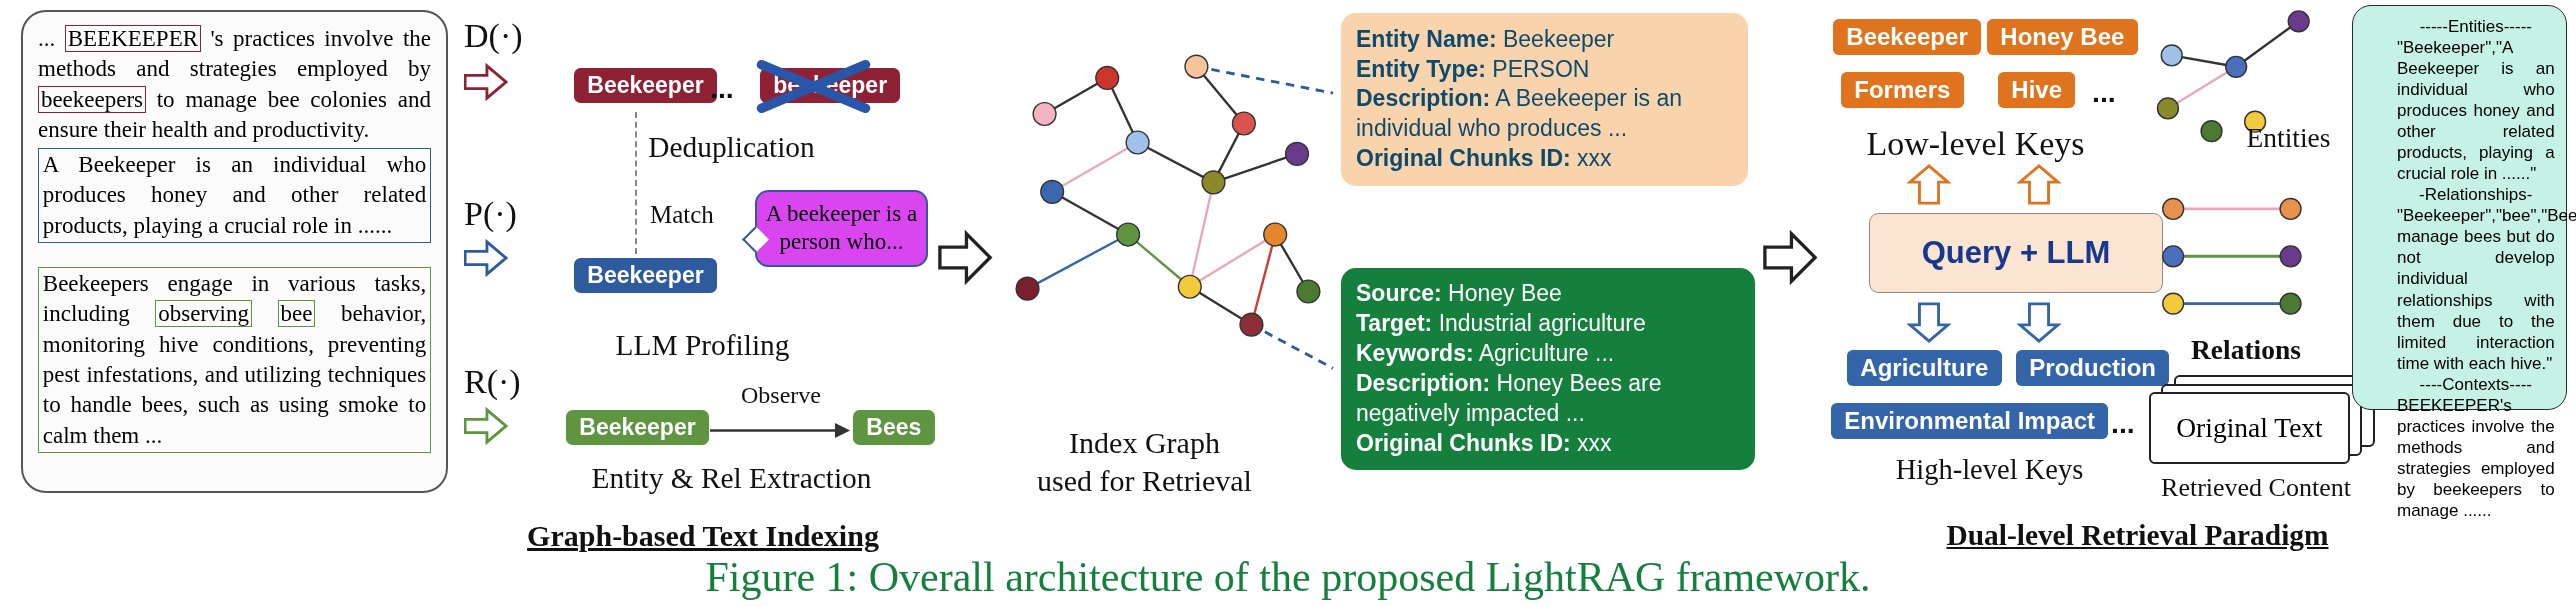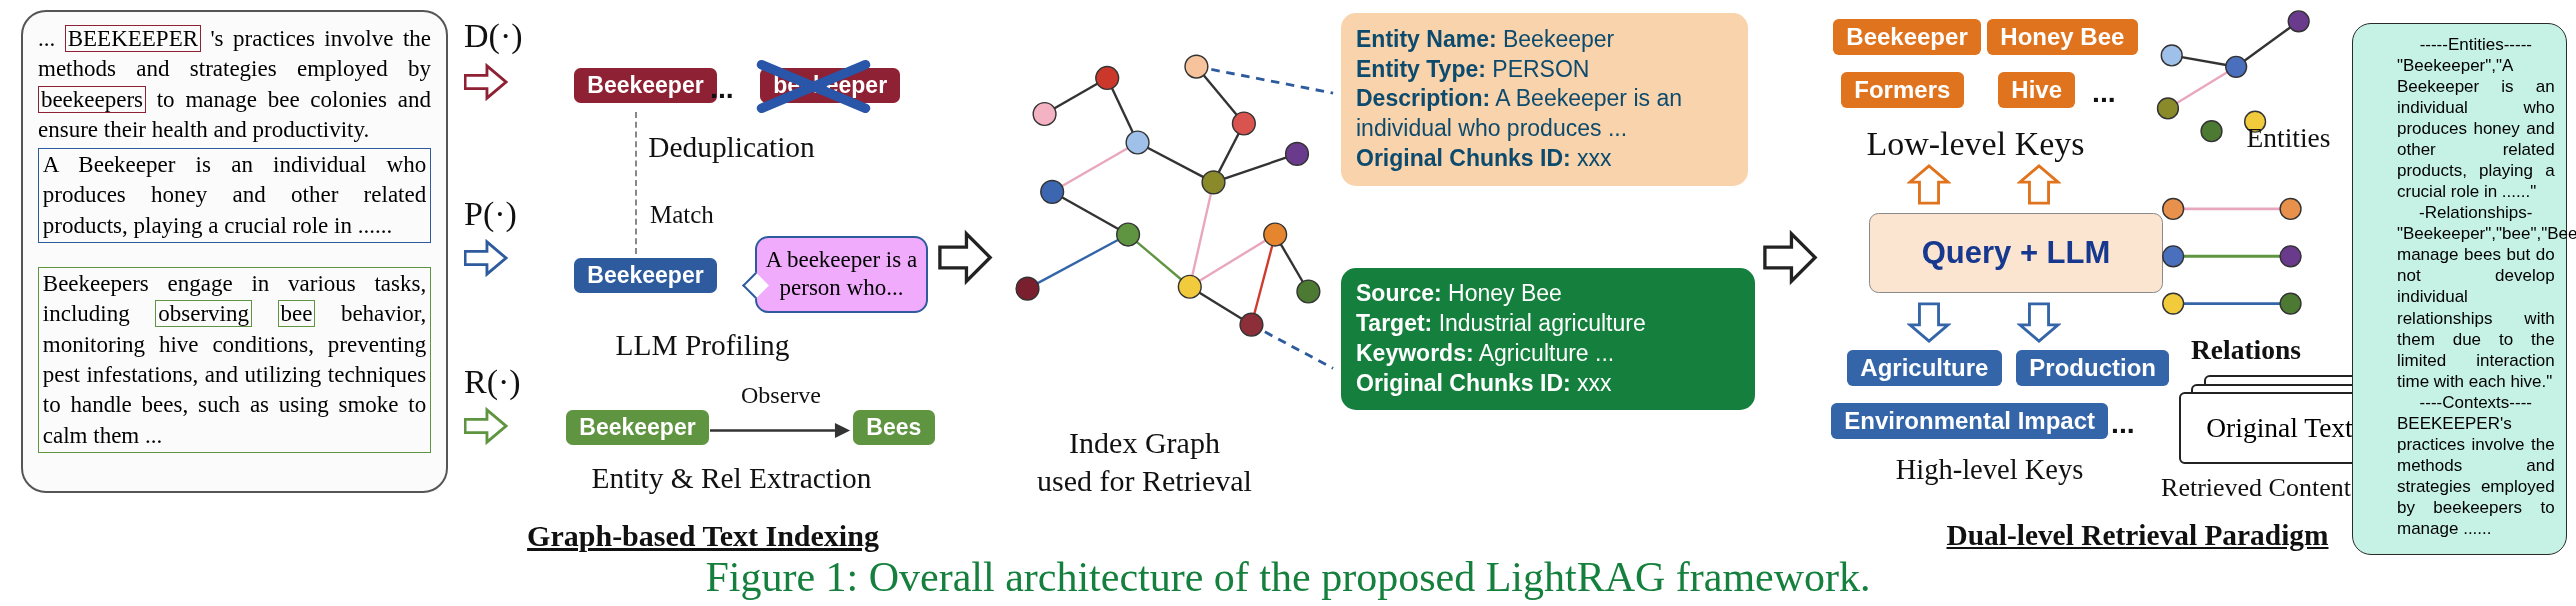--- a/index.html
+++ b/index.html
@@ -27,32 +27,32 @@
   .sent-box.green { border-color:#5f9441;margin-top:24px; }
   .card { border-radius:15px; font-family:"Liberation Sans", sans-serif; font-size:23px;
           line-height:1.3; padding:11.4px 15px; }
   .card .k { font-weight:bold; }
   .entity-card   { background:#f8d3ab; color:#0c4a6e; }
   .relation-card { background:#15803d; color:#fff; }
   .dots { font:bold 28.5px "Liberation Sans", sans-serif; color:#111; }
   .query-box { background:#fbe4d0; border:1.9px solid #8a8a8a; border-radius:9.5px; display:flex;
                align-items:center; justify-content:center;
                font:bold 31px "Liberation Sans", sans-serif; color:#16388f; }
-  .bubble { position:absolute; border:2.8px solid #2d5b9e; border-radius:13.3px; background:#f0abfc;
-            font:23px/1.25 "Liberation Serif", serif; text-align:center; padding:7.6px 5.7px;margin-top:46px; }
+  .bubble { position:absolute; border:2.8px solid #2d5b9e; border-radius:13.3px; background:#d946ef;
+            font:23px/1.25 "Liberation Serif", serif; text-align:center; padding:7.6px 5.7px; }
   .bubble::before { content:""; position:absolute; left:-11.4px; top:38px; width:17px; height:17px;
             background:#fff; border-left:2.8px solid #2d5b9e; border-bottom:2.8px solid #2d5b9e;
             transform:rotate(45deg); }
   .dashed-v { border-left:2.8px dashed #888; width:0; }
   .teal-panel { background:#c5f2e4; border:1.9px solid #2a2a2a; border-radius:19px; padding:9.5px 11.4px;
             font:17px/1.24 "Liberation Sans", sans-serif; color:#000; }
   .teal-panel .hdr  { text-align:center; }
   .teal-panel .body { text-align:justify; }
   .stack-card { background:#fff; border:2.8px solid #222; border-radius:5.7px; position:absolute;
-            width:201px; height:72px;margin-left:30px; }
+            width:201px; height:72px; }
   .uline { text-decoration:underline; font-weight:600; }
   .caption { left:0; top:553px; width:2576px; text-align:center;
              font:42px "Liberation Serif", serif; color:#15803d; }
 </style>
 </head>
 <body>
 
 <div class="fig">
 
   <div class="abs src-panel">
@@ -148,20 +148,21 @@
     <div><span class="k">Entity Name:</span><span>  Beekeeper</span></div>
     <div><span class="k">Entity Type:</span><span>  PERSON</span></div>
     <div><span class="k">Description:</span><span>  A Beekeeper is an individual who produces ...</span></div>
     <div><span class="k">Original Chunks ID:</span><span>  xxx</span></div>
   </div>
 
   <div class="abs card relation-card" style="left:1341px; top:268px; width:414px;">
     <div><span class="k">Source:</span><span> Honey Bee</span></div>
     <div><span class="k">Target:</span><span> Industrial agriculture</span></div>
     <div><span class="k">Keywords:</span><span> Agriculture ...</span></div>
+    <div><span class="k">Description:</span><span> Honey Bees are negatively impacted ...</span></div>
     <div><span class="k">Original Chunks ID:</span><span> xxx</span></div>
   </div>
 
   <svg class="abs" style="left:1763px; top:228px;" width="55" height="59" viewBox="0 0 58 62">
     <path d="M 2 20 L 30 20 L 30 6 L 55 31 L 30 56 L 30 42 L 2 42 Z" fill="#fff" stroke="#222" stroke-width="3.5"></path>
   </svg>
 
   <span class="abs badge orange" style="left:1833px; top:19px;">Beekeeper</span>
   <span class="abs badge orange" style="left:1987px; top:19px;">Honey Bee</span>
   <span class="abs badge orange" style="left:1841px; top:72px;">Formers</span>
@@ -219,21 +220,21 @@
 
   <div class="abs" style="left:2149px; top:375px; width:233px; height:100px;">
     <div class="stack-card" style="left:25px; top:0;"></div>
     <div class="stack-card" style="left:12.3px; top:8.5px;"></div>
     <div class="stack-card" style="left:0; top:17px; display:flex; align-items:center; justify-content:center; font:27.5px 'Liberation Serif', serif;">Original Text</div>
   </div>
   <div class="abs lbl" style="left:2128px; top:473px; width:256px; font-size:26px;">Retrieved Content</div>
 
   <div class="abs lbl uline" style="left:1919px; top:519px; width:437px; font-size:29.4px;">Dual-level Retrieval Paradigm</div>
 
-  <div class="abs teal-panel" style="left:2352px; top:23px; width:215px; height:532px;padding-left:44px;">
+  <div class="abs teal-panel" style="left:2352px; top:5px; width:215px; height:405px;padding-left:44px;">
     <div class="hdr">-----Entities-----</div>
     <div class="body">"Beekeeper","A Beekeeper is an individual who produces honey and other related products, playing a crucial role in ......"</div>
     <div class="hdr">-Relationships-</div>
     <div class="body">"Beekeeper","bee","Beekeepers manage bees but do not develop individual relationships with them due to the limited interaction time with each hive."</div>
     <div class="hdr">----Contexts----</div>
     <div class="body">BEEKEEPER's practices involve the methods and strategies employed by beekeepers to manage ......</div>
   </div>
 
   <div class="abs caption">Figure 1: Overall architecture of the proposed LightRAG framework.</div>
 

